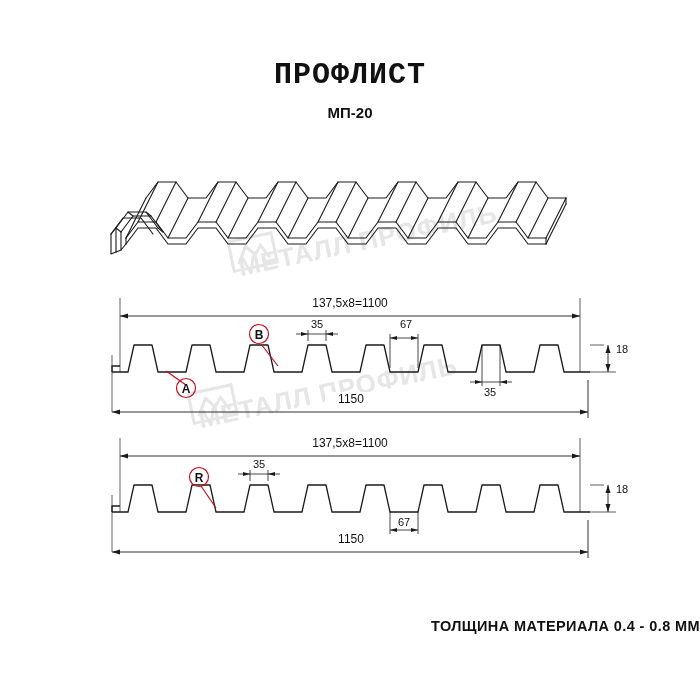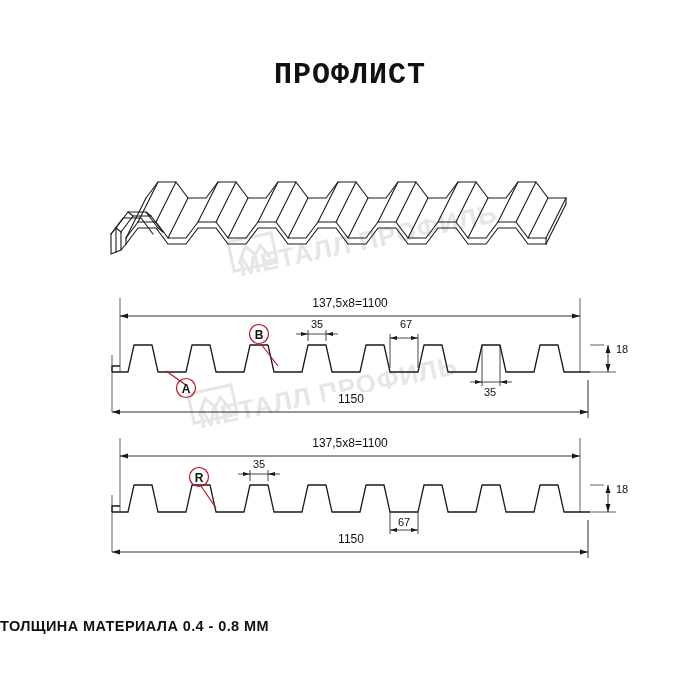--- a/index.html
+++ b/index.html
@@ -41,21 +41,21 @@
     text-align: center;
     font-size: 15px;
     font-weight: bold;
     color: #111;
   }
   .footer-note {
     position: absolute;
     left: 0;
     right: 0;
     top: 618px;
-    text-align: left;
+    text-align: right;
     font-size: 14.5px;
     font-weight: bold;
     letter-spacing: 0.4px;
     color: #111;
   }
   svg.diagram {
     position: absolute;
     left: 0;
     top: 0;
     width: 700px;
@@ -92,20 +92,21 @@
     text-anchor: middle;
     dominant-baseline: central;
   }
 </style>
 </head>
 <body>
 
 <div class="page">
 
   <div class="title">ПРОФЛИСТ</div>
+  <div class="subtitle">МП-20</div>
 
   <div class="wm wm1">МЕТАЛЛ ПРОФИЛЬ</div>
   <div class="wm wm2">МЕТАЛЛ ПРОФИЛЬ</div>
 
   <svg class="diagram" viewBox="0 0 700 700" xmlns="http://www.w3.org/2000/svg">
 
     <g opacity="1">
       <g transform="translate(228,242) rotate(-12)">
         <rect x="0" y="0" width="44" height="30" fill="none" stroke="#e6e6e6" stroke-width="3"></rect>
         <path d="M6 24 L16 8 L24 18 L31 10 L38 24" fill="none" stroke="#e6e6e6" stroke-width="3"></path>

